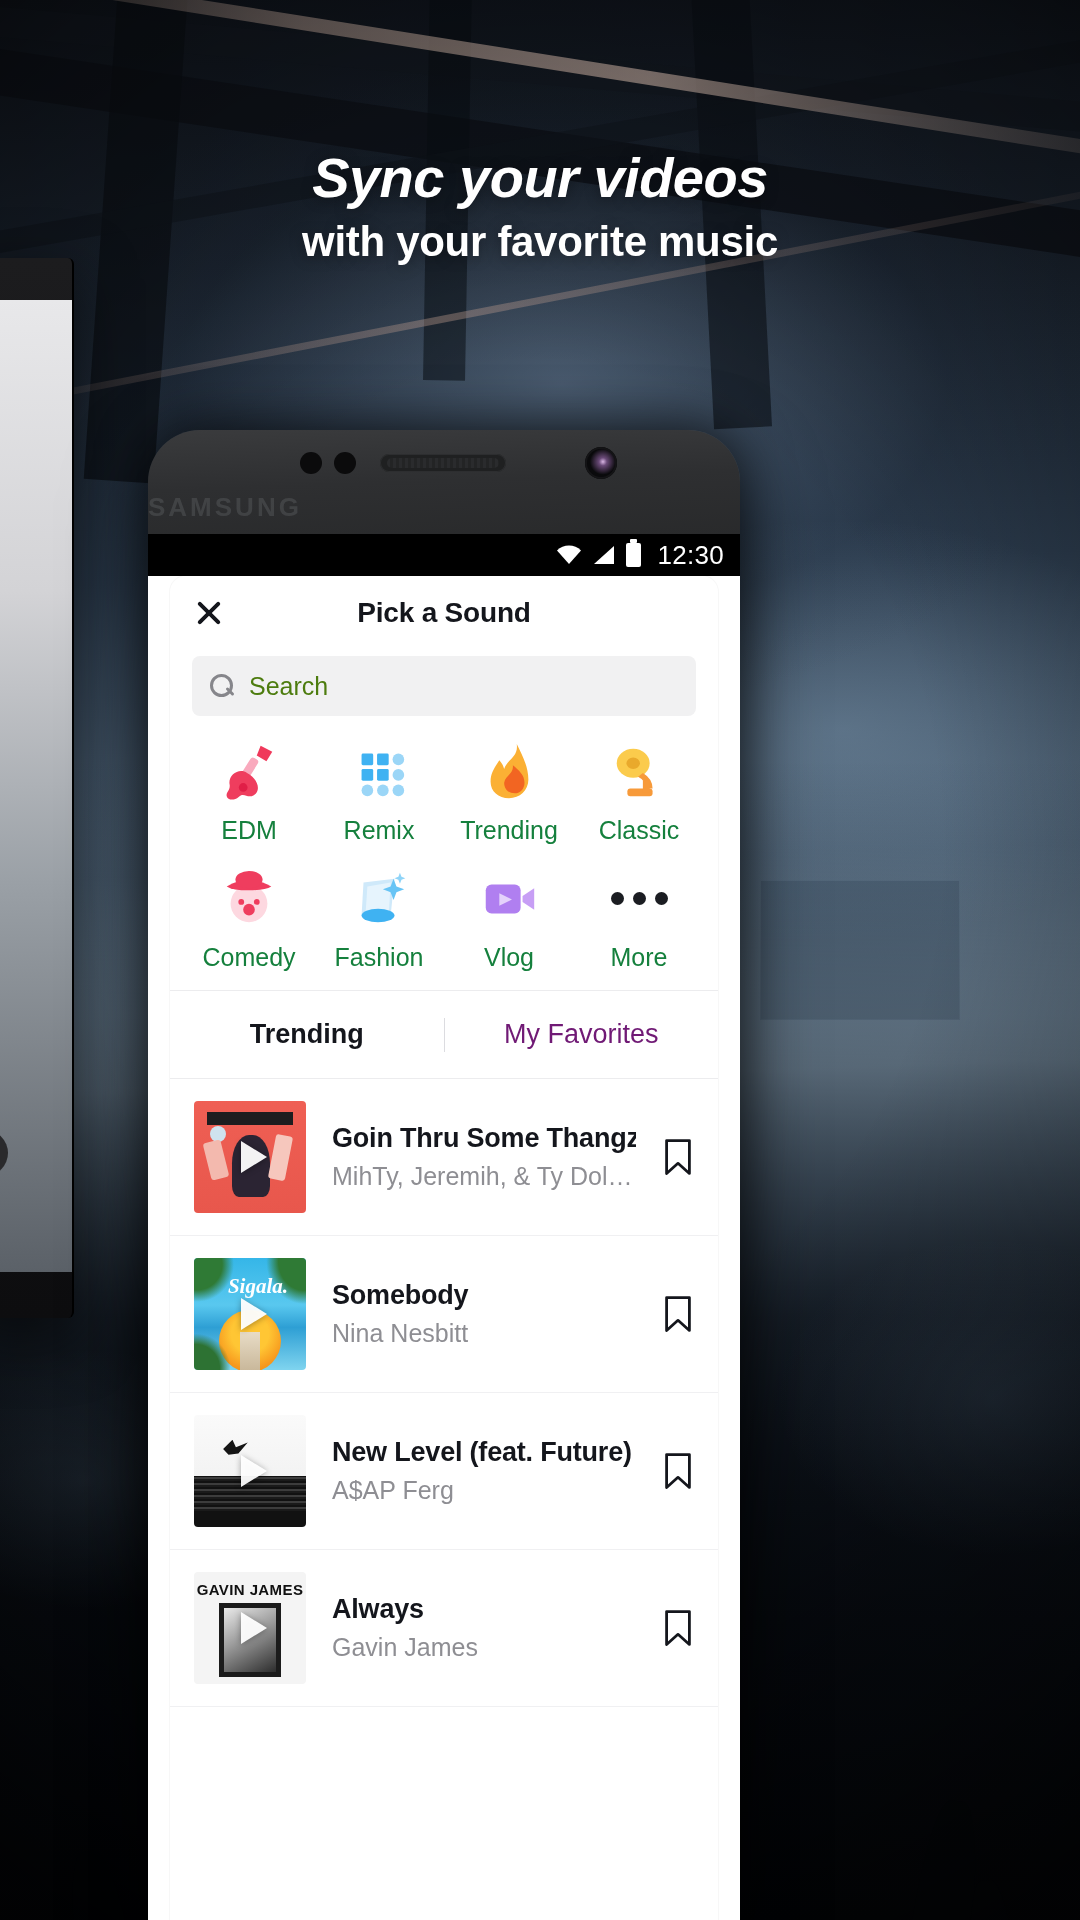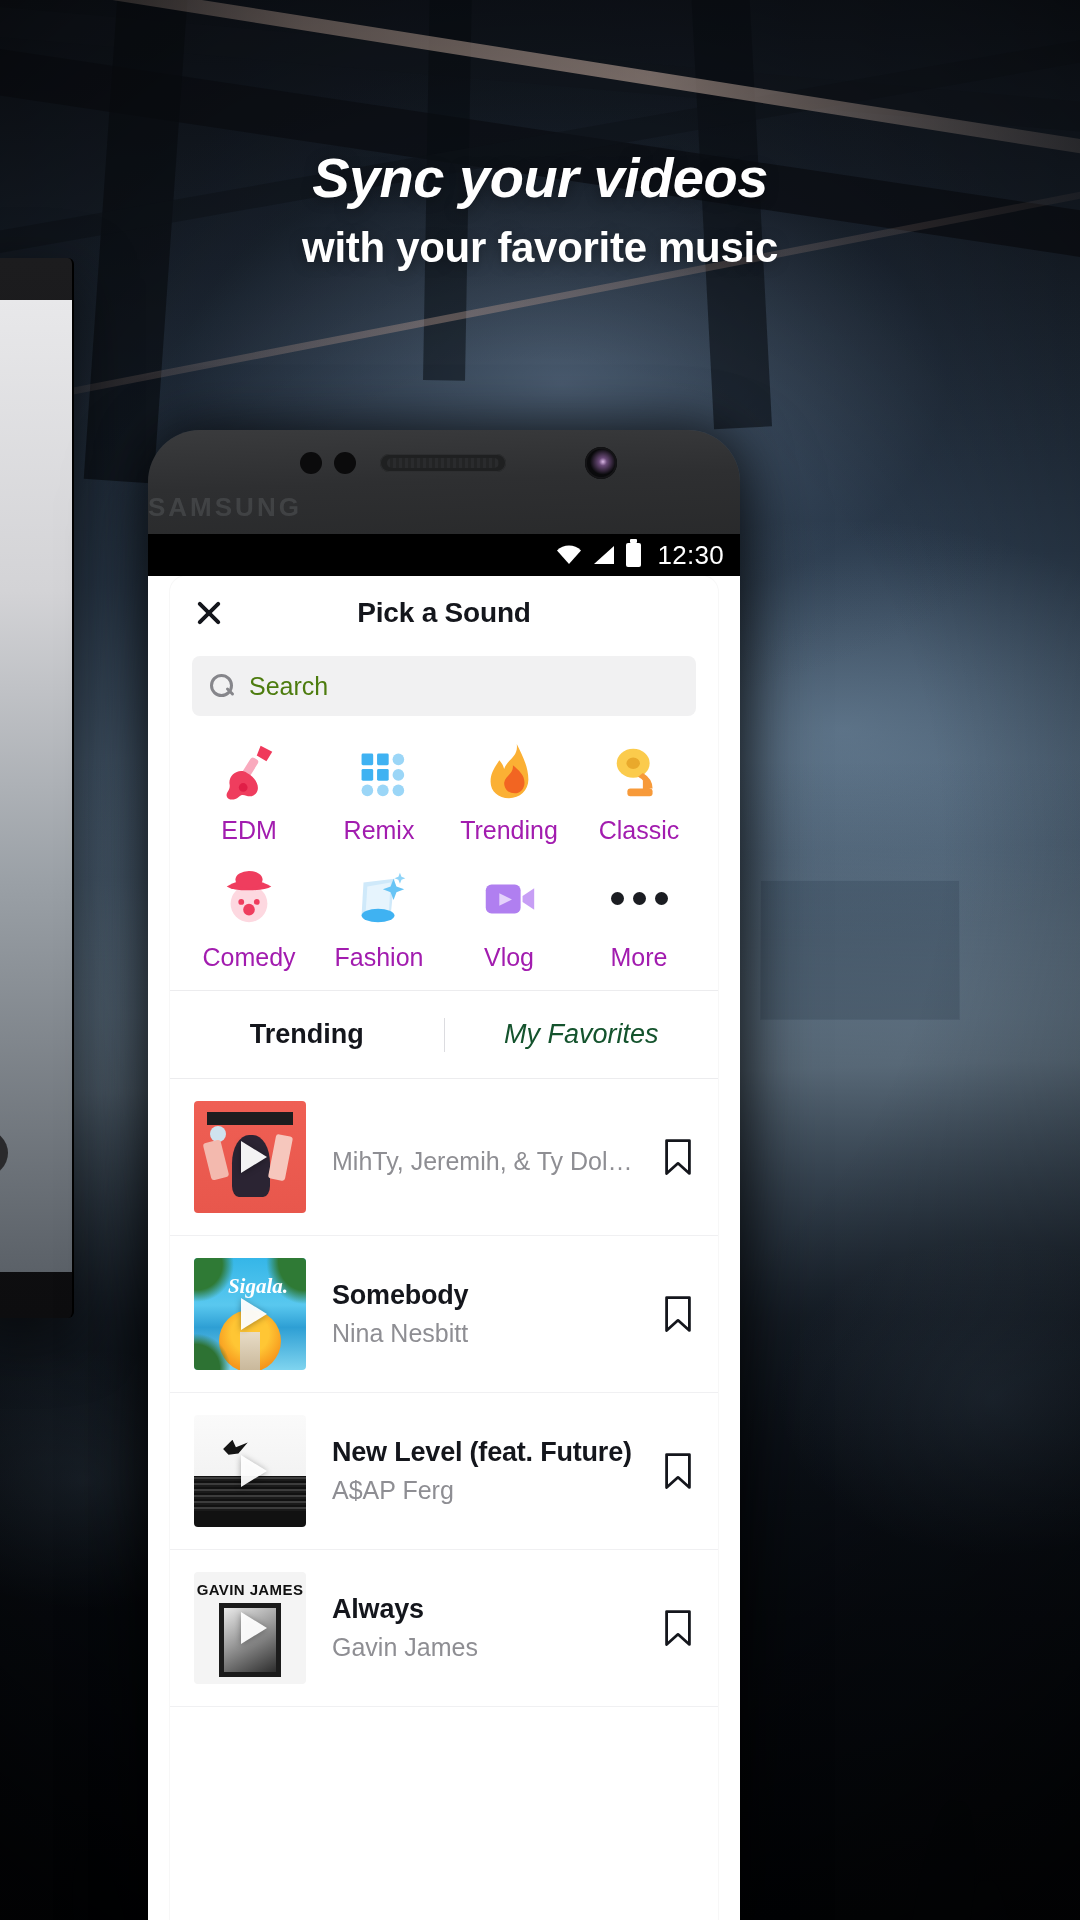--- a/index.html
+++ b/index.html
@@ -73,21 +73,21 @@
   
   .headline {
     position:absolute; left:0; right:0; top:148px;
     text-align:center; color:#ffffff; z-index: 5;
     text-shadow: 0 2px 14px rgba(0,0,0,0.35);
   }
   .headline .l1 {
     font-size: 56px; font-weight: 700; letter-spacing: -0.5px; line-height: 1.08; font-style: italic;
   }
   .headline .l2 {
-    font-size: 42px; font-weight: 700; letter-spacing: -0.3px; margin-top: 16px;
+    font-size: 42px; font-weight: 700; letter-spacing: -0.3px; margin-top: 10px;
   }
 
   
   .back-phone {
     position:absolute; left:-36px; top:258px; width:110px; height:1060px;
     background: linear-gradient(180deg,#1c1c1e,#0d0d0f);
     border-radius: 26px 6px 6px 26px;
     box-shadow: 0 20px 60px rgba(0,0,0,0.6);
     z-index: 4;
     overflow:hidden;
@@ -190,30 +190,30 @@
   
   .cat-grid {
     display:grid; grid-template-columns: repeat(4, 1fr);
     padding: 10px 14px 18px; row-gap: 22px;
     border-bottom: 1px solid #ececee;
   }
   .cat {
     display:flex; flex-direction:column; align-items:center; gap:14px; cursor:pointer;
   }
   .cat-ic { width:62px; height:62px; display:block; }
-  .cat-lb { font-size:25px; color:#a21caf; }
+  .cat-lb { font-size:25px; color:#15803d; }
 
   .dots-more { display:flex; gap:9px; align-items:center; justify-content:center; height:62px; }
   .dots-more i { width:13px; height:13px; border-radius:50%; background:#1b1d22; display:block; }
 
   
   .tabs { display:flex; height: 88px; align-items:center; border-bottom:1px solid #ececee; }
   .tab { flex:1; text-align:center; font-size:27px; cursor:pointer; position:relative; }
   .tab.active { color:#14161c; font-weight:700; }
-  .tab.inactive { color:#14532d;font-style:italic; }
+  .tab.inactive { color:#701a75; }
   .tab-div { width:1px; height:34px; background:#dcdce0; }
 
   
   .song-list { }
   .song {
     display:flex; align-items:center; gap:26px; padding: 22px 24px;
     border-bottom:1px solid #f0f0f2; cursor:pointer;
   }
   .cover {
     width:112px; height:112px; border-radius:4px; position:relative;
@@ -438,20 +438,21 @@
           <div class="song">
             <div class="cover cv-goin">
               <div class="band"></div>
                 <div class="flower"></div>
                 <div class="glassL"></div>
               <div class="hair"></div>
                 <div class="glassR"></div>
               <div class="play-tri"></div>
             </div>
             <div class="meta">
+              <div class="s-title">Goin Thru Some Thangz</div>
               <div class="s-artist">MihTy, Jeremih, &amp; Ty Dolla $Sign</div>
             </div>
             <svg class="bookmark" viewBox="0 0 24 30">
               <path d="M3 2 h18 v26 l-9 -8 l-9 8 z" fill="none" stroke="#14161c" stroke-width="2.2" stroke-linejoin="round"></path>
             </svg>
           </div>
 
           <div class="song">
             <div class="cover cv-som">
               <div class="palmL"></div>

